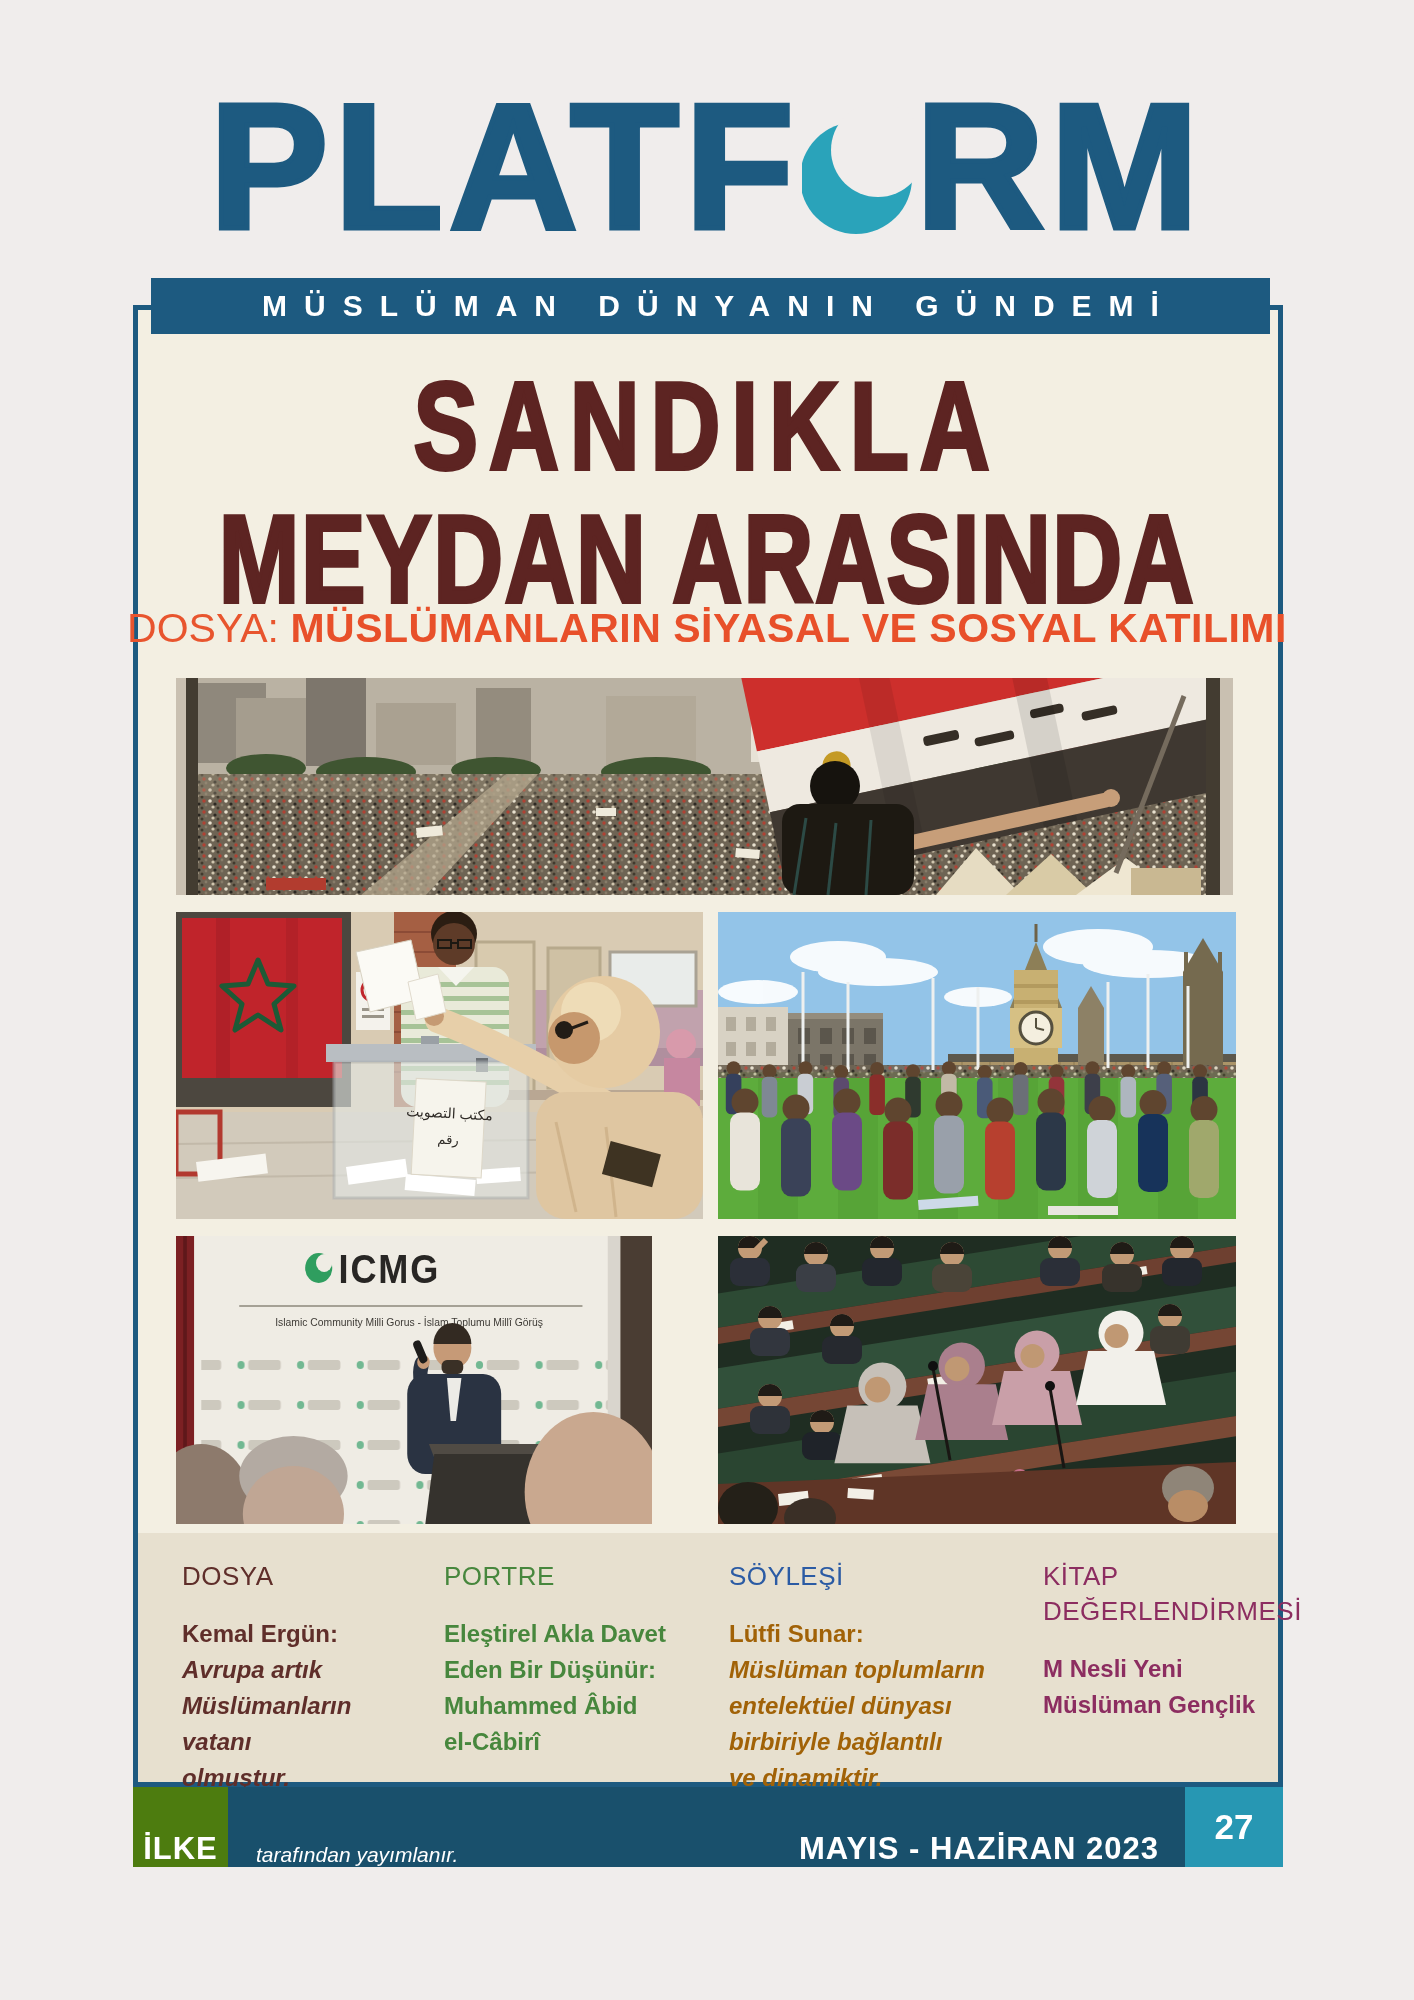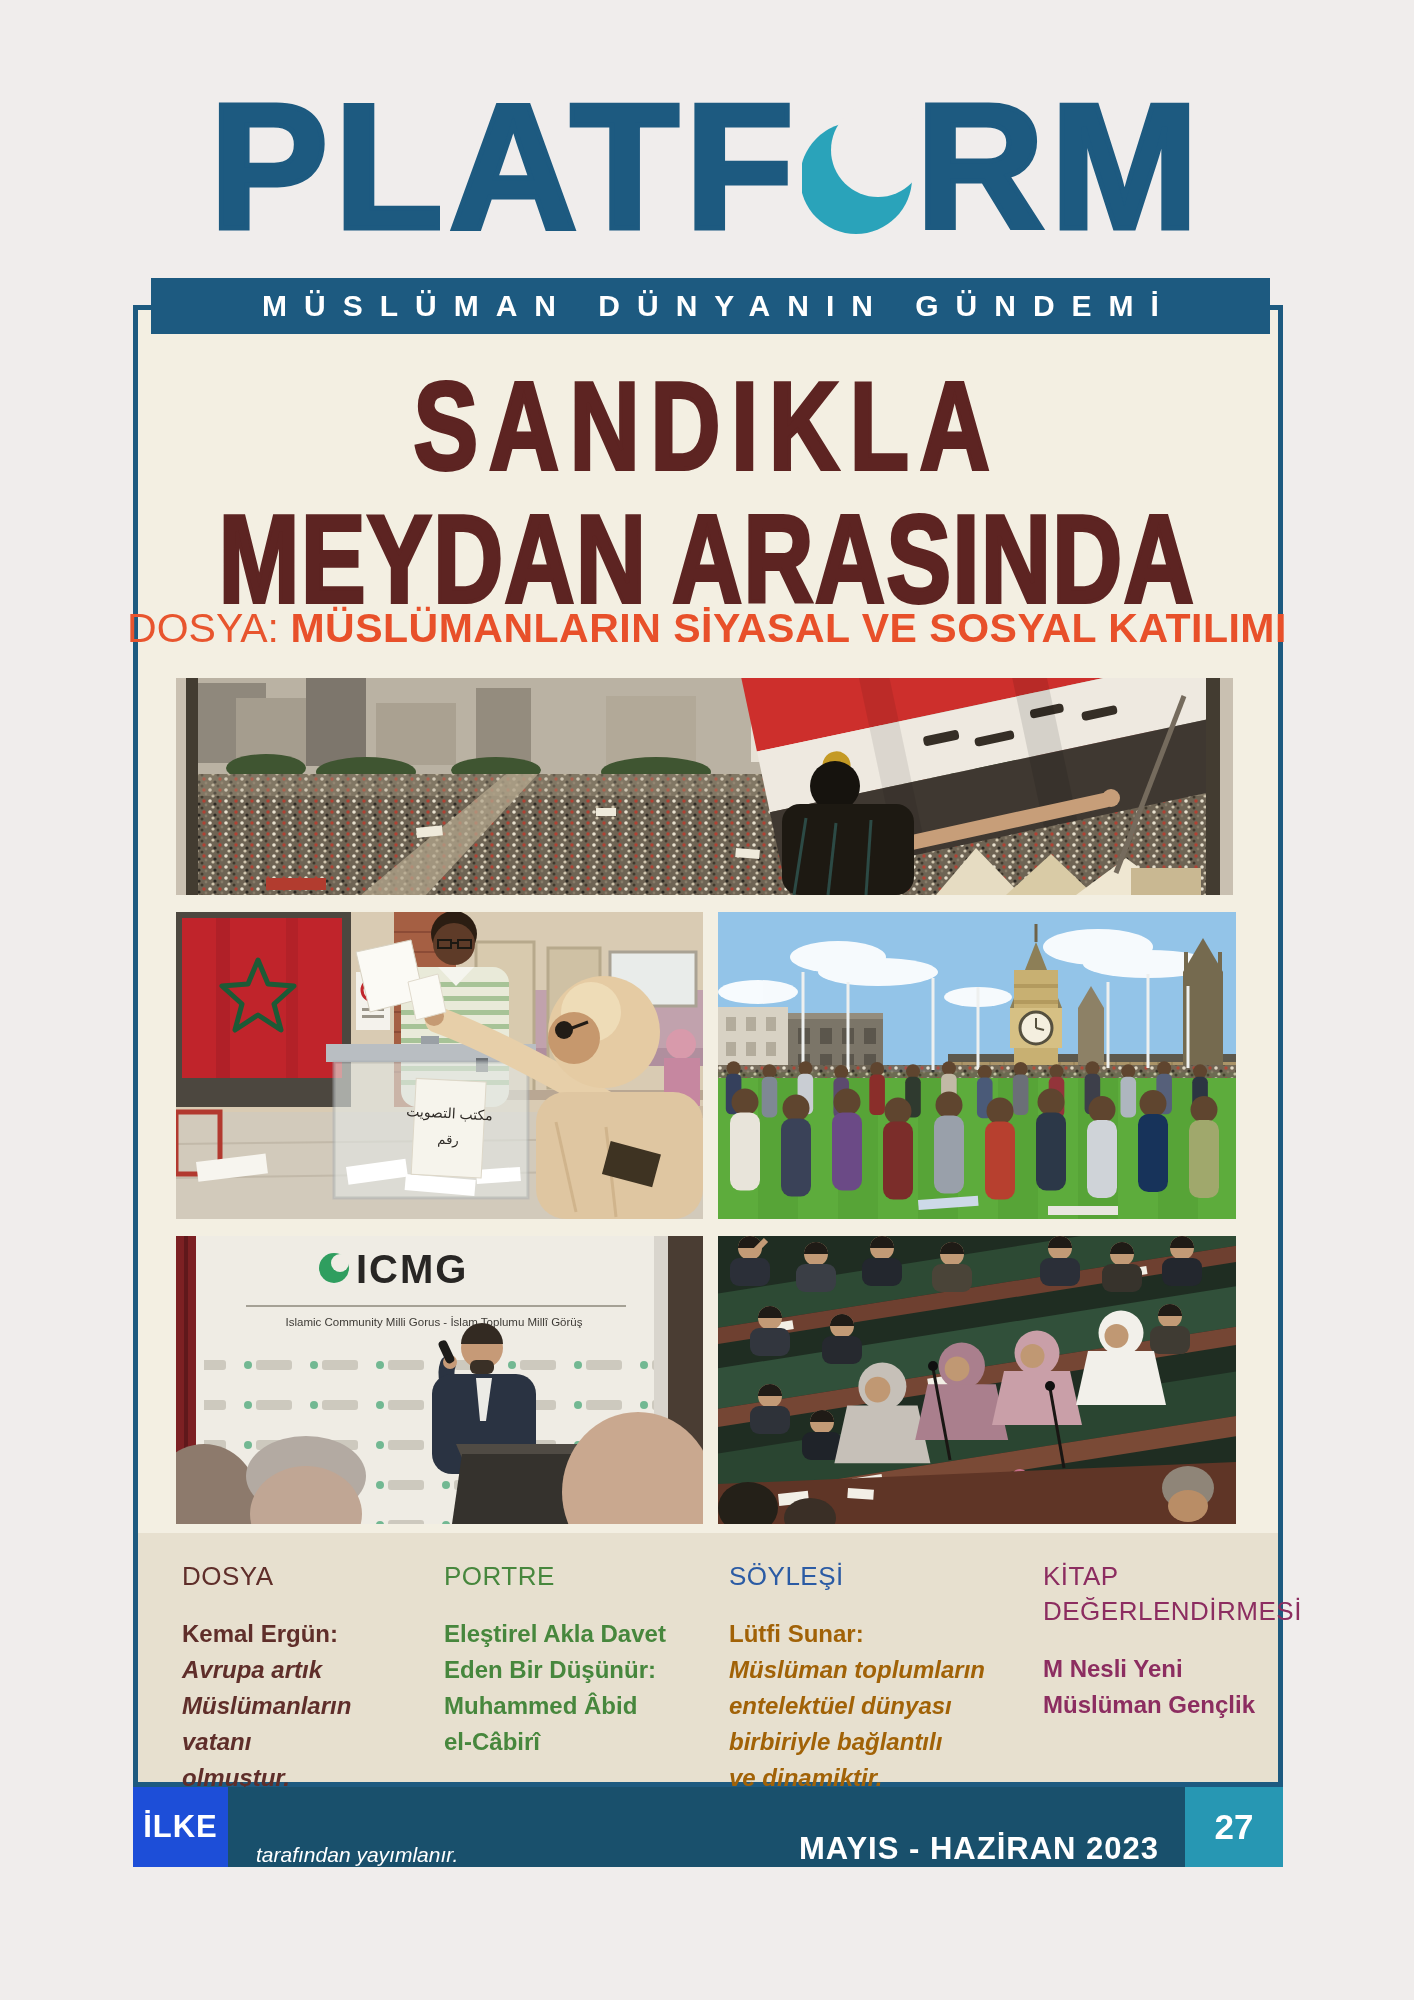--- a/index.html
+++ b/index.html
@@ -31,38 +31,38 @@
     font-size:41px;white-space:nowrap;}
   .kicker .k-label{color:#e8552e;font-weight:normal;}
   .kicker .k-text{color:#e8502a;font-weight:bold;letter-spacing:0.5px;}
 
   
   .photo{position:absolute;z-index:2;overflow:hidden;}
   .photo svg{display:block;width:100%;height:100%;}
   #ph-tahrir{left:176px;top:678px;width:1057px;height:217px;}
   #ph-voting{left:176px;top:912px;width:527px;height:307px;}
   #ph-london{left:718px;top:912px;width:518px;height:307px;}
-  #ph-icmg{left:176px;top:1236px;width:527px;height:288px;}
+  #ph-icmg{left:176px;top:1236px;width:476px;height:288px;}
   #ph-parliament{left:718px;top:1236px;width:518px;height:288px;}
 
   
   .band{position:absolute;left:138px;top:1533px;width:1140px;height:249px;background:#e7e0cf;z-index:2;}
   .col{position:absolute;top:26px;}
   .col .hdr{font-size:26px;font-weight:normal;letter-spacing:0.5px;white-space:pre-line;line-height:1.35;}
   .col .body{margin-top:22px;font-size:24px;font-weight:bold;line-height:1.5;}
   .col .quote{font-style:italic;white-space:pre-line;}
   .col .plain{white-space:pre-line;}
   #col-dosya{left:44px;width:240px;}
   #col-portre{left:306px;width:270px;}
   #col-soylesi{left:591px;width:290px;}
   #col-kitap{left:905px;width:235px;}
 
   
   .footer{position:absolute;left:133px;top:1787px;width:1150px;height:80px;display:flex;z-index:3;}
-  .ilke-box{width:95px;background:#1d4ed8;display:flex;align-items:center;justify-content:center;}
+  .ilke-box{width:95px;background:#4d7c0f;display:flex;align-items:flex-end;justify-content:center;}
   .ilke-box span{color:#ffffff;font-weight:bold;font-size:31px;letter-spacing:1px;}
   .foot-bar{flex:1;background:#19506c;display:flex;align-items:flex-end;}
   .pub-note{color:#ffffff;font-style:italic;font-size:21px;margin-left:28px;}
   .issue-date{color:#ffffff;font-size:31px;letter-spacing:1px;margin-left:auto;margin-right:26px;white-space:nowrap;font-weight:bold;}
   .num-box{width:98px;background:#2797b3;display:flex;align-items:center;justify-content:center;}
   .num-box span{color:#ffffff;font-weight:bold;font-size:35px;}
 </style>
 </head>
 <body>
 

